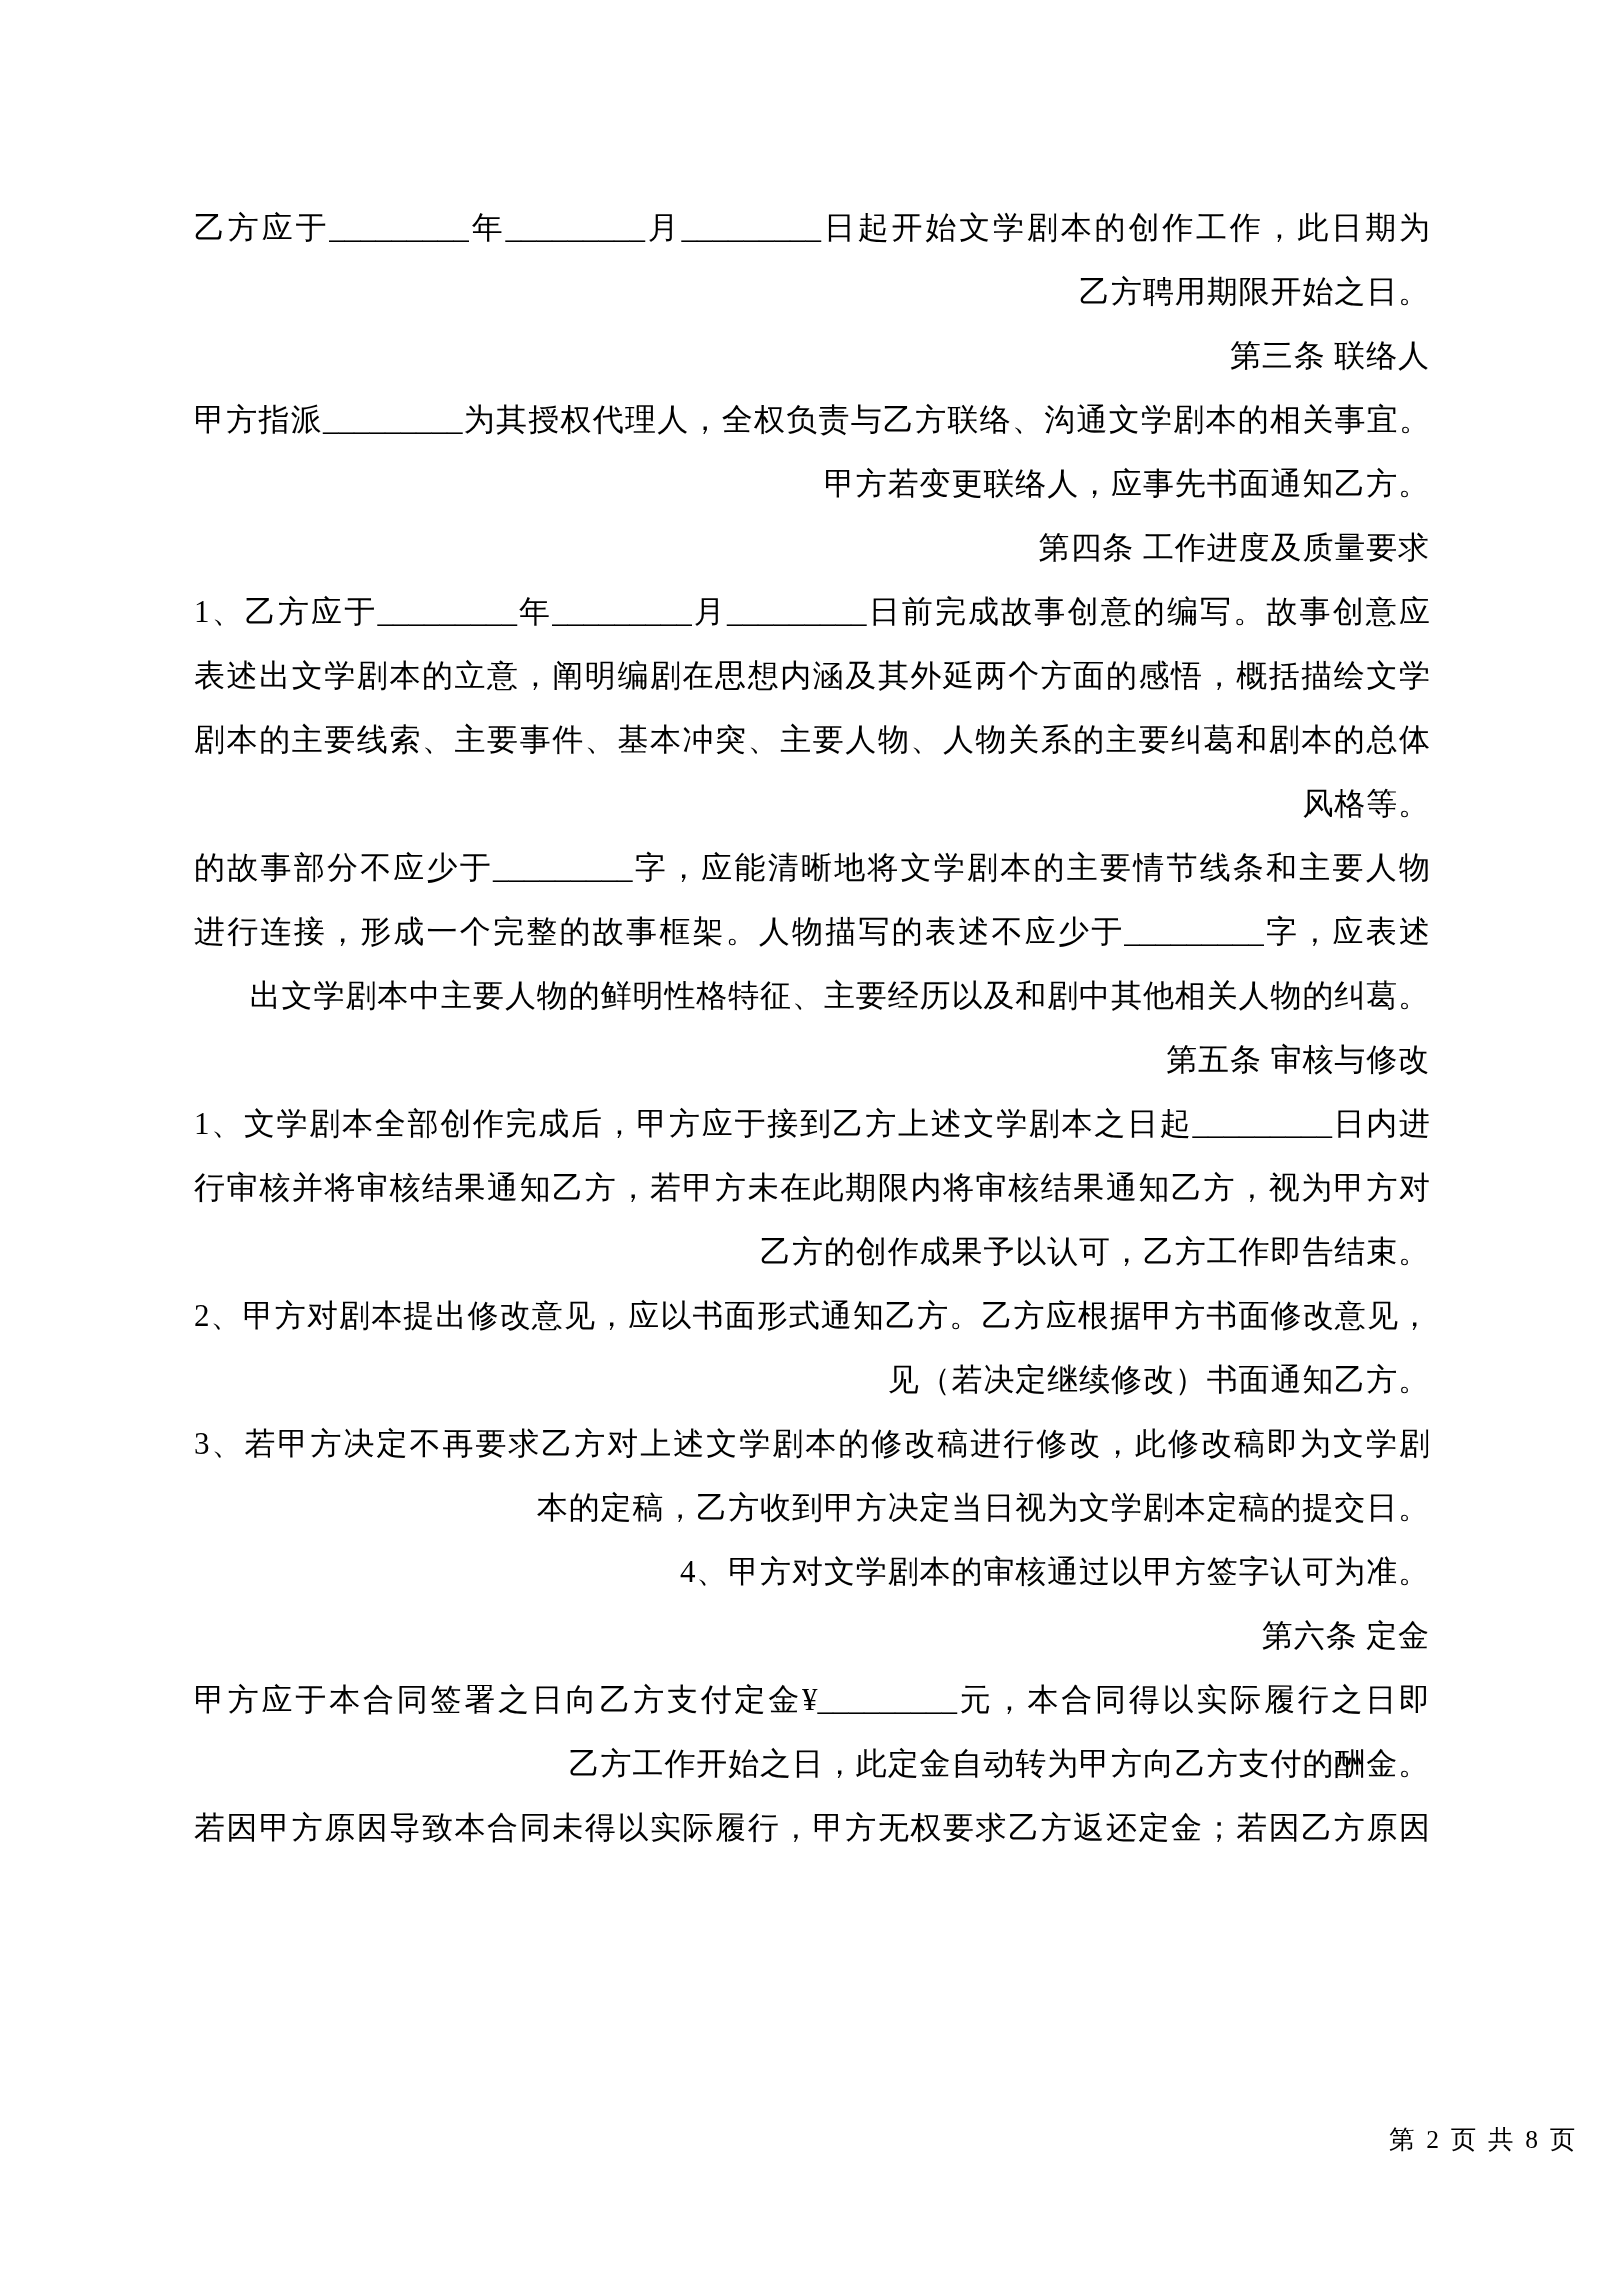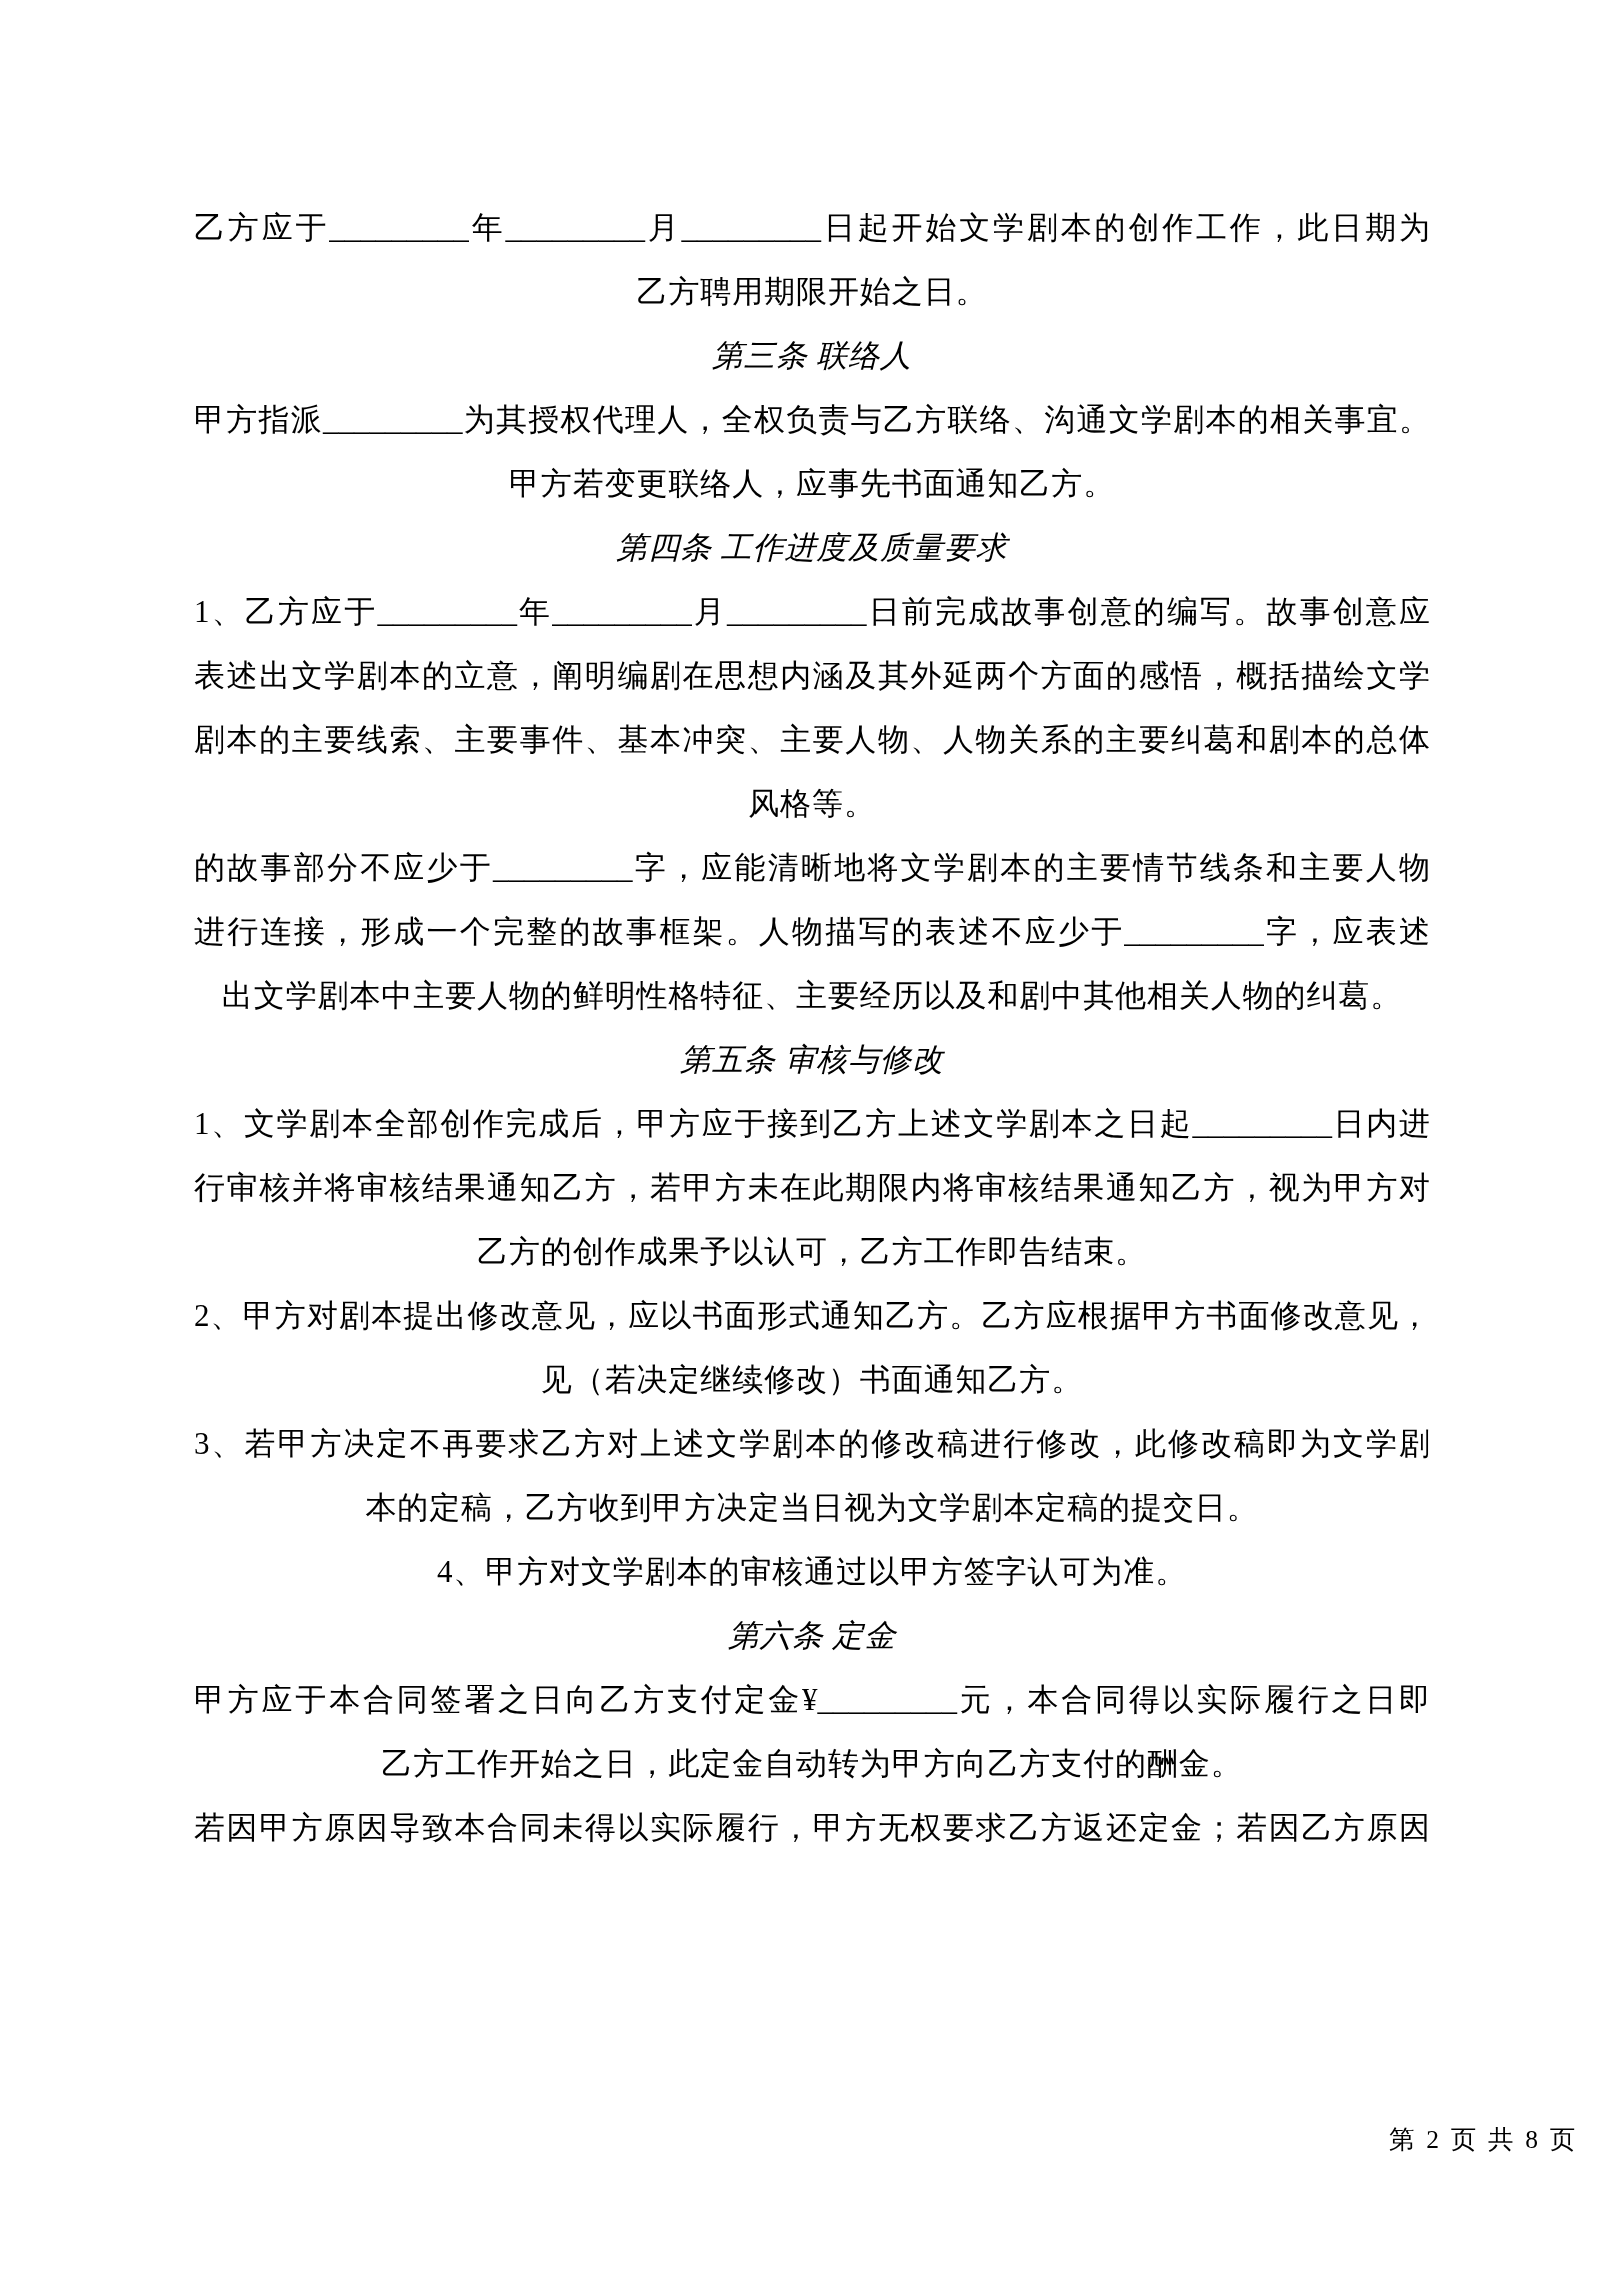--- a/index.html
+++ b/index.html
@@ -22,32 +22,31 @@
     top: 196px;
     width: 1236px;
   }
   .line {
     font-size: 31px;
     line-height: 64px;
     height: 64px;
     overflow: hidden;
     white-space: nowrap;
     letter-spacing: 0.9px;
-    text-align: center;
+    text-align: right;
   }
   .line.justify {
     white-space: normal;
     letter-spacing: 0;
     text-align: justify;
     text-align-last: justify;
     text-justify: inter-character;
   }
   .line.heading {
     letter-spacing: 0.9px;
-    font-style: italic;
   }
   .footer {
     position: absolute;
     left: 0;
     right: 0;
     top: 2120px;
     height: 40px;
     line-height: 40px;
     text-align: right;
     font-size: 25.5px;

